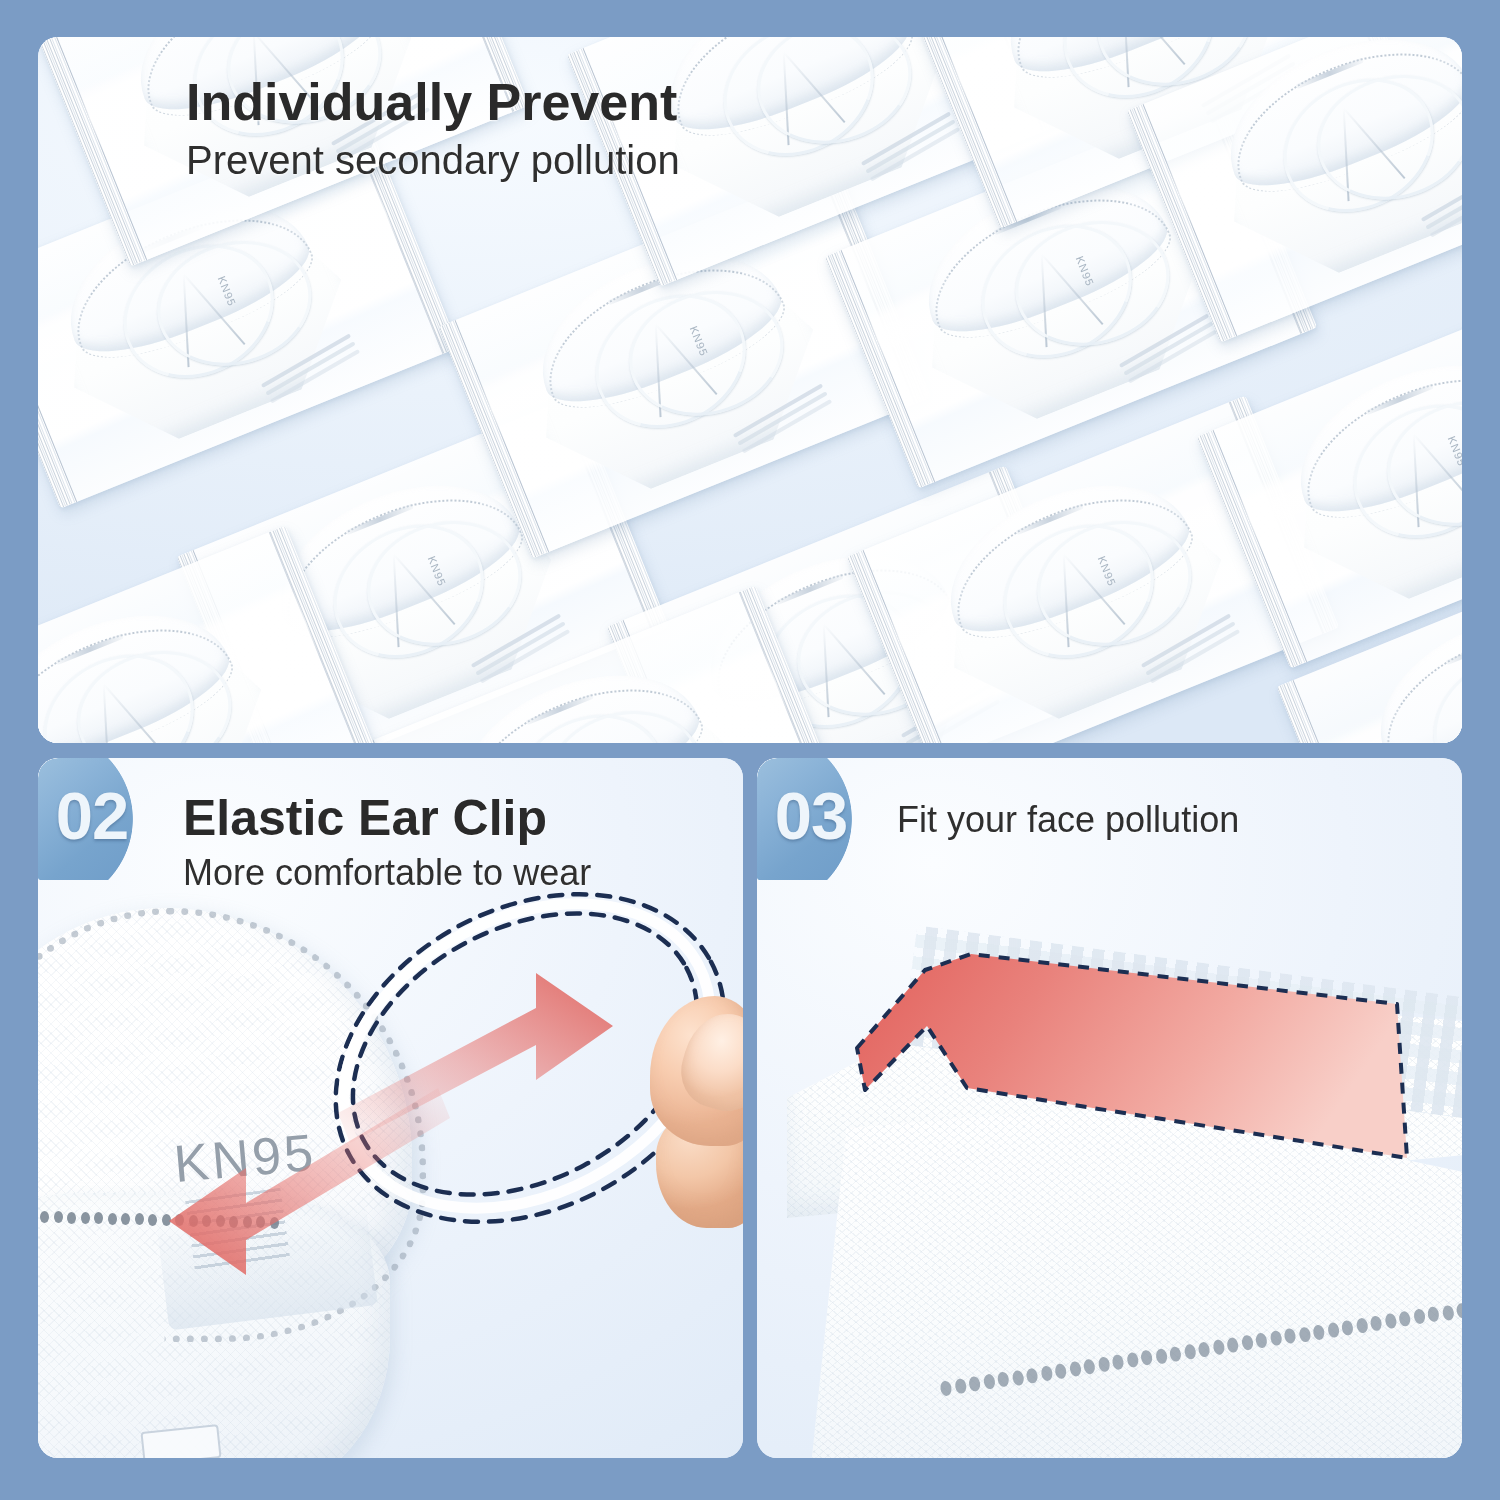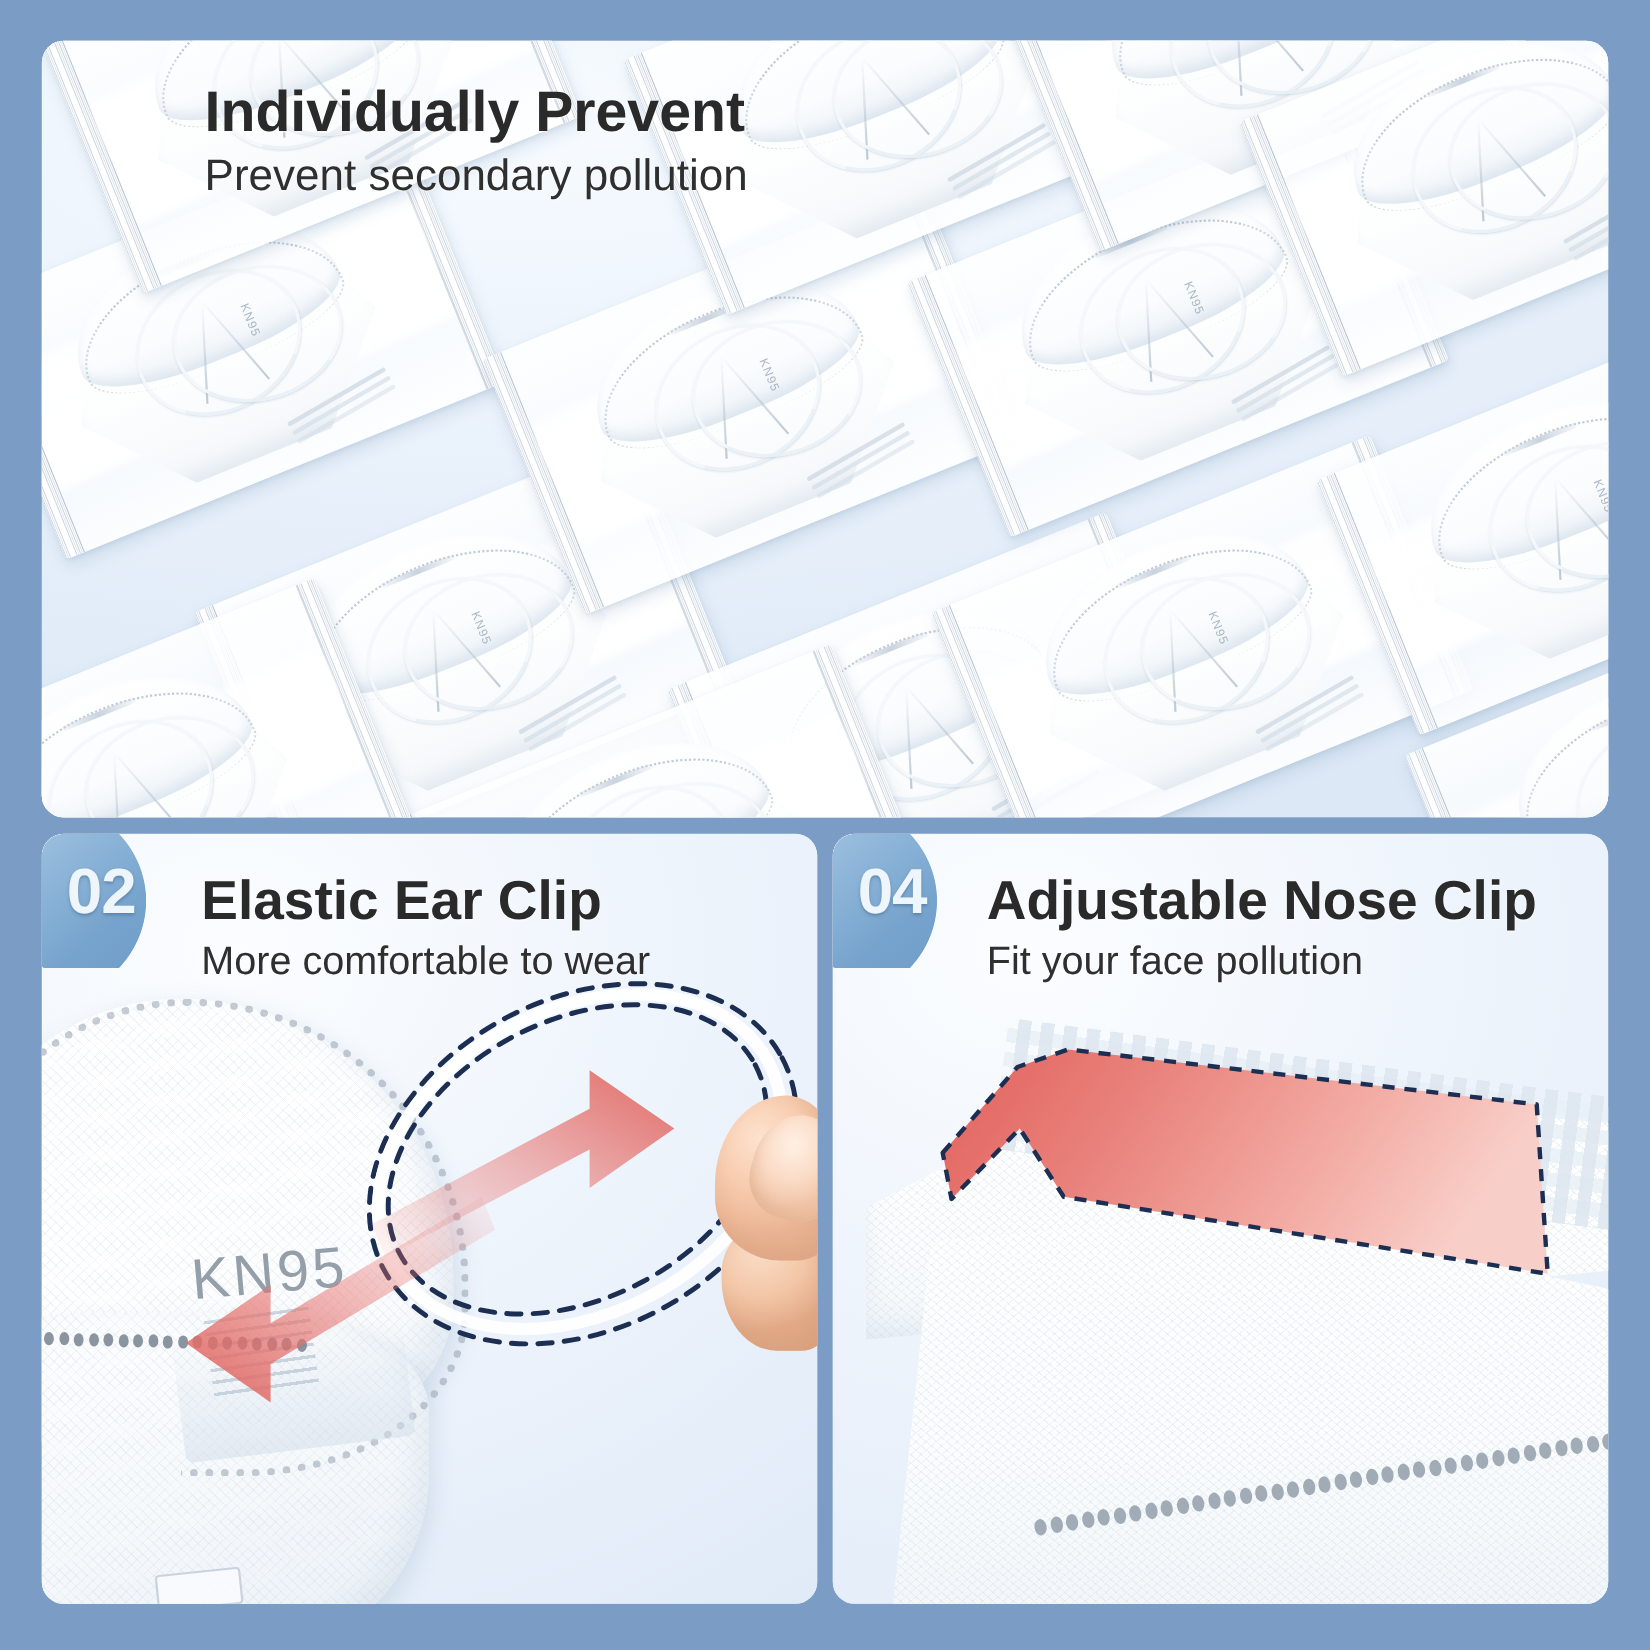--- a/index.html
+++ b/index.html
@@ -55,21 +55,21 @@
     width:86px;
     text-align:center;
     font-size:62px;
     font-weight:700;
     letter-spacing:-1px;
     color:#eef5fb;
     text-shadow:0 2px 3px rgba(40,70,105,.35);
     line-height:1;
   }
   #panel-02 .badge,#panel-03 .badge{width:116px;height:122px;}
-  #panel-02 .badge .num,#panel-03 .badge .num{left:12px;top:24px;width:84px;font-size:58px;}
+  #panel-02 .badge .num,#panel-03 .badge .num{left:12px;top:24px;width:84px;font-size:67px;}
 
   
   .heads{position:absolute;z-index:45;}
   #panel-01 .heads{left:148px;top:38px;}
   #panel-02 .heads{left:145px;top:34px;}
   #panel-03 .heads{left:140px;top:34px;}
 
   .title{
     font-size:52px;font-weight:700;color:#2a2a2a;
     line-height:1.05;white-space:nowrap;
@@ -720,21 +720,20 @@
           <stop offset="100%" stop-color="#f8cfc8"></stop>
         </linearGradient>
       </defs>
 
       <polygon points="100,290 168,212 214,196 640,246 650,400 210,330 170,268 108,332" fill="url(#clipGrad)"></polygon>
       <polygon points="100,290 168,212 214,196 640,246 650,400 210,330 170,268 108,332" fill="none" stroke="#1c2e52" stroke-width="4" stroke-dasharray="11 9" stroke-linejoin="round"></polygon>
     </svg>
 
     <div class="badge">
       <div class="shape"></div>
-      <div class="num">04</div>
+      <div class="num">03</div>
     </div>
     <div class="heads">
-      <div class="title">Adjustable Nose Clip</div>
       <div class="subtitle">Fit your face pollution</div>
     </div>
   </div>
 
 </div>
 
 </body></html>

